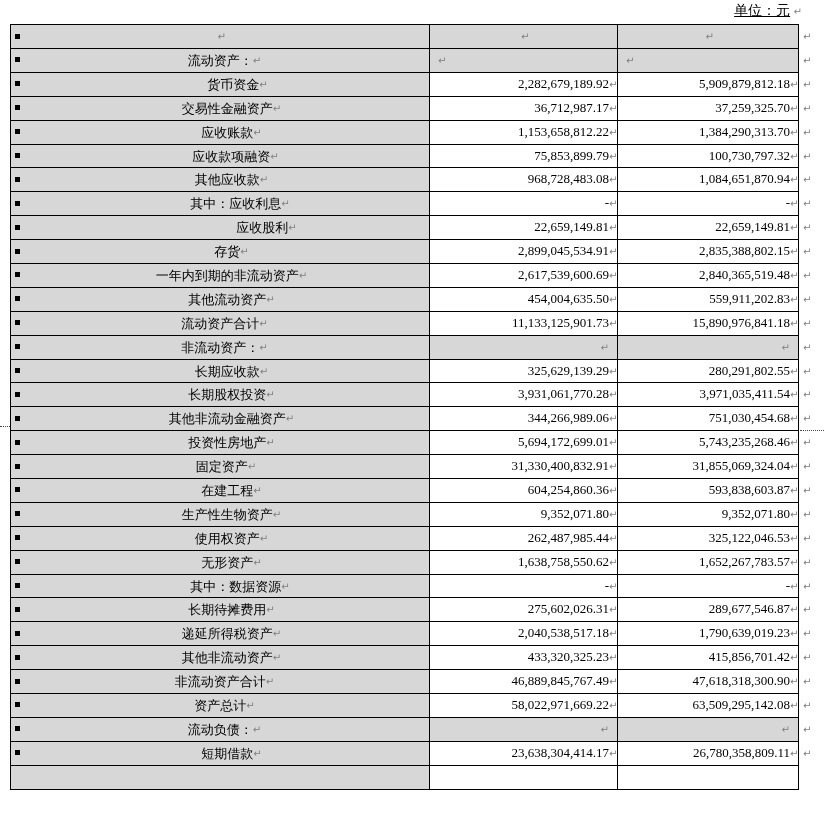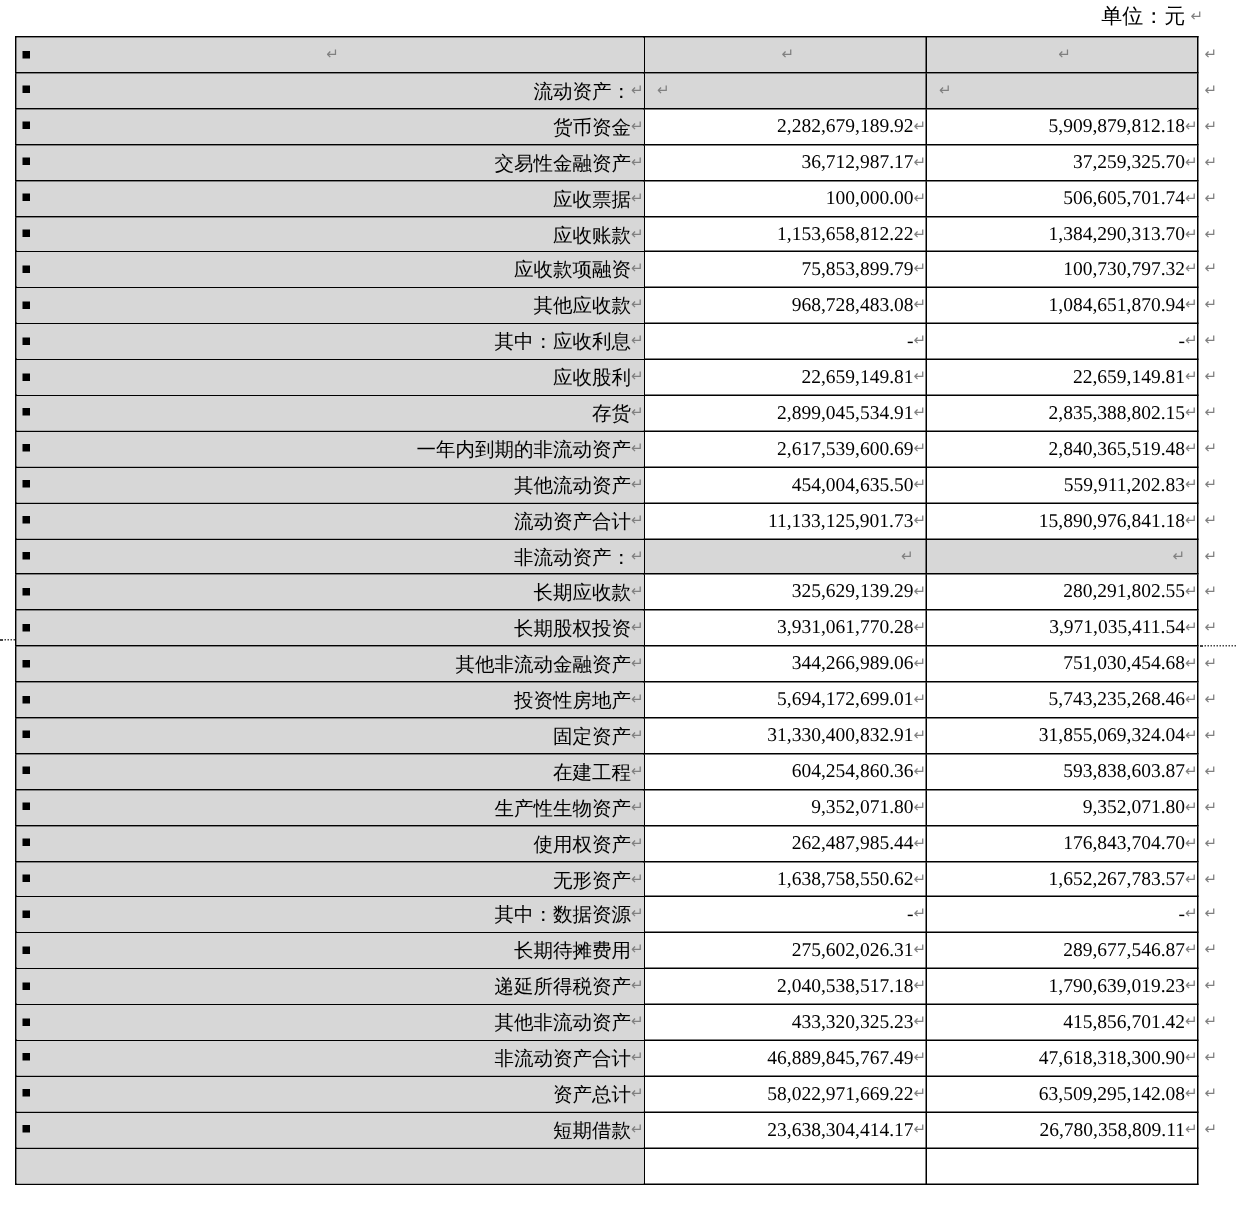--- a/index.html
+++ b/index.html
@@ -11,21 +11,21 @@
     font-family:"Liberation Serif","DejaVu Serif",serif;
     color:#000;
   }
   .unit-line {
     position:absolute;
     top:2px;
     right:22px;
     font-size:14px;
     white-space:nowrap;
   }
-  .unit-text { }
+  .unit-text { text-decoration:underline; }
   .pmark {
     color:#808080;
     font-size:10px;
     font-family:"DejaVu Sans",sans-serif;
     vertical-align:middle;
   }
   table.sheet {
     position:absolute;
     left:10px; top:24px;
     width:814px;
@@ -40,21 +40,21 @@
     box-sizing:border-box;
     overflow:hidden;
     white-space:nowrap;
     vertical-align:middle;
     line-height:14px;
   }
   .sheet tr.hdr td { height:24px; }
   .label-cell {
     background:#d7d7d7;
     position:relative;
-    text-align:right;
+    text-align:center;
   }
   .bullet {
     position:absolute;
     left:4px; top:50%;
     width:5px; height:5px;
     margin-top:-3px;
     background:#000;
     display:block;
   }
   .hdr .label-cell, .hdr .num-cell { background:#d7d7d7; text-align:center; }
@@ -116,26 +116,20 @@
         <td class="num-cell"><span>5,909,879,812.18</span><span class="cellmark"><span class="pmark ">↵</span></span></td>
         <td class="margin-cell"><span class="pmark ">↵</span></td>
       </tr>
       <tr>
         <td class="label-cell"><span class="bullet"></span><span class="lbl" style="padding-left:23px">交易性金融资产</span><span class="pmark ">↵</span></td>
         <td class="num-cell"><span>36,712,987.17</span><span class="cellmark"><span class="pmark ">↵</span></span></td>
         <td class="num-cell"><span>37,259,325.70</span><span class="cellmark"><span class="pmark ">↵</span></span></td>
         <td class="margin-cell"><span class="pmark ">↵</span></td>
       </tr>
       <tr>
-        <td class="label-cell"><span class="bullet"></span><span class="lbl" style="padding-left:23px">应收票据</span><span class="pmark ">↵</span></td>
-        <td class="num-cell"><span>100,000.00</span><span class="cellmark"><span class="pmark ">↵</span></span></td>
-        <td class="num-cell"><span>506,605,701.74</span><span class="cellmark"><span class="pmark ">↵</span></span></td>
-        <td class="margin-cell"><span class="pmark ">↵</span></td>
-      </tr>
-      <tr>
         <td class="label-cell"><span class="bullet"></span><span class="lbl" style="padding-left:23px">应收账款</span><span class="pmark ">↵</span></td>
         <td class="num-cell"><span>1,153,658,812.22</span><span class="cellmark"><span class="pmark ">↵</span></span></td>
         <td class="num-cell"><span>1,384,290,313.70</span><span class="cellmark"><span class="pmark ">↵</span></span></td>
         <td class="margin-cell"><span class="pmark ">↵</span></td>
       </tr>
       <tr>
         <td class="label-cell"><span class="bullet"></span><span class="lbl" style="padding-left:31px">应收款项融资</span><span class="pmark ">↵</span></td>
         <td class="num-cell"><span>75,853,899.79</span><span class="cellmark"><span class="pmark ">↵</span></span></td>
         <td class="num-cell"><span>100,730,797.32</span><span class="cellmark"><span class="pmark ">↵</span></span></td>
         <td class="margin-cell"><span class="pmark ">↵</span></td>
@@ -226,21 +220,21 @@
       </tr>
       <tr>
         <td class="label-cell"><span class="bullet"></span><span class="lbl" style="padding-left:23px">生产性生物资产</span><span class="pmark ">↵</span></td>
         <td class="num-cell"><span>9,352,071.80</span><span class="cellmark"><span class="pmark ">↵</span></span></td>
         <td class="num-cell"><span>9,352,071.80</span><span class="cellmark"><span class="pmark ">↵</span></span></td>
         <td class="margin-cell"><span class="pmark ">↵</span></td>
       </tr>
       <tr>
         <td class="label-cell"><span class="bullet"></span><span class="lbl" style="padding-left:23px">使用权资产</span><span class="pmark ">↵</span></td>
         <td class="num-cell"><span>262,487,985.44</span><span class="cellmark"><span class="pmark ">↵</span></span></td>
-        <td class="num-cell"><span>176,843,704.70</span><span class="cellmark"><span class="pmark ">↵</span></span></td>
+        <td class="num-cell"><span>325,122,046.53</span><span class="cellmark"><span class="pmark ">↵</span></span></td>
         <td class="margin-cell"><span class="pmark ">↵</span></td>
       </tr>
       <tr>
         <td class="label-cell"><span class="bullet"></span><span class="lbl" style="padding-left:23px">无形资产</span><span class="pmark ">↵</span></td>
         <td class="num-cell"><span>1,638,758,550.62</span><span class="cellmark"><span class="pmark ">↵</span></span></td>
         <td class="num-cell"><span>1,652,267,783.57</span><span class="cellmark"><span class="pmark ">↵</span></span></td>
         <td class="margin-cell"><span class="pmark ">↵</span></td>
       </tr>
       <tr>
         <td class="label-cell"><span class="bullet"></span><span class="lbl" style="padding-left:40px">其中：数据资源</span><span class="pmark ">↵</span></td>
@@ -269,20 +263,26 @@
       <tr>
         <td class="label-cell"><span class="bullet"></span><span class="lbl" style="padding-left:9px">非流动资产合计</span><span class="pmark ">↵</span></td>
         <td class="num-cell"><span>46,889,845,767.49</span><span class="cellmark"><span class="pmark ">↵</span></span></td>
         <td class="num-cell"><span>47,618,318,300.90</span><span class="cellmark"><span class="pmark ">↵</span></span></td>
         <td class="margin-cell"><span class="pmark ">↵</span></td>
       </tr>
       <tr>
         <td class="label-cell"><span class="bullet"></span><span class="lbl" style="padding-left:9px">资产总计</span><span class="pmark ">↵</span></td>
         <td class="num-cell"><span>58,022,971,669.22</span><span class="cellmark"><span class="pmark ">↵</span></span></td>
         <td class="num-cell"><span>63,509,295,142.08</span><span class="cellmark"><span class="pmark ">↵</span></span></td>
+        <td class="margin-cell"><span class="pmark ">↵</span></td>
+      </tr>
+      <tr class="section">
+        <td class="label-cell"><span class="bullet"></span><span class="lbl" style="padding-left:9px">流动负债：</span><span class="pmark ">↵</span></td>
+        <td class="num-cell m-right"><span class="pmark ">↵</span></td>
+        <td class="num-cell m-right"><span class="pmark ">↵</span></td>
         <td class="margin-cell"><span class="pmark ">↵</span></td>
       </tr>
       <tr>
         <td class="label-cell"><span class="bullet"></span><span class="lbl" style="padding-left:23px">短期借款</span><span class="pmark ">↵</span></td>
         <td class="num-cell"><span>23,638,304,414.17</span><span class="cellmark"><span class="pmark ">↵</span></span></td>
         <td class="num-cell"><span>26,780,358,809.11</span><span class="cellmark"><span class="pmark ">↵</span></span></td>
         <td class="margin-cell"><span class="pmark ">↵</span></td>
       </tr>
       <tr class="partial">
         <td class="label-cell"></td>

